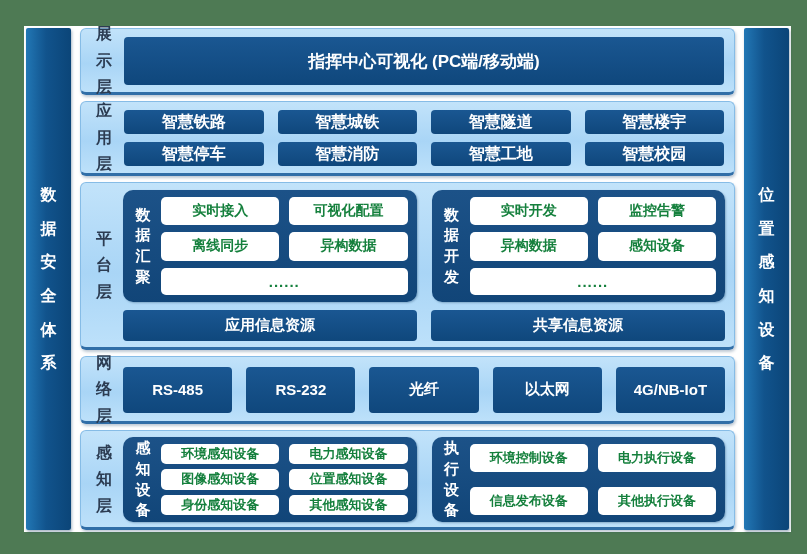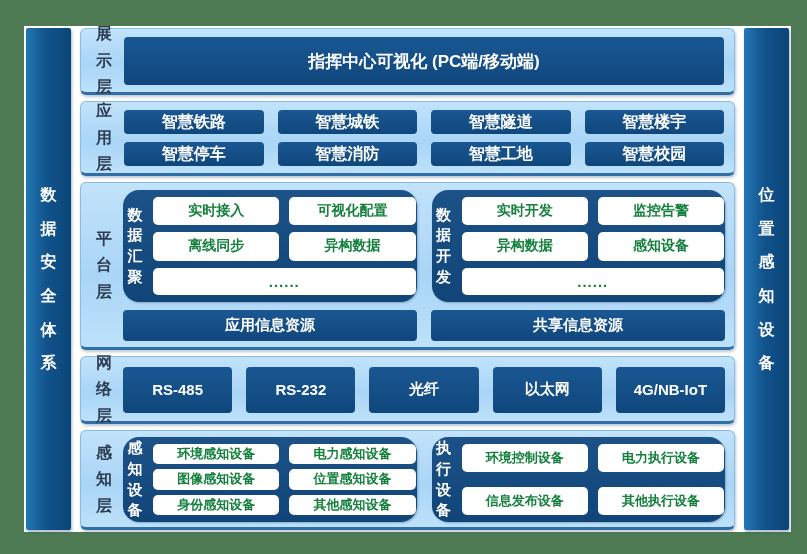--- a/index.html
+++ b/index.html
@@ -70,23 +70,23 @@
     gap:8px 14px; padding:3px 2px;
   }
   .app-grid .dark-box { font-size:16px; }
   
   .panel.platform { flex:1; }
   .platform-content { display:flex; flex-direction:column; gap:8px; padding:2px 1px; }
   .groups-row { flex:1; display:flex; gap:15px; min-height:0; }
   .group {
     flex:1; min-width:0;
     background:linear-gradient(180deg,#1c5288 0%, #114578 100%);
-    border-radius:16px;
+    border-radius:10px;
     display:flex; gap:7px;
-    padding:7px 1px;
+    padding:7px 9px;
     box-shadow:1px 1px 2px rgba(10,50,90,.3);
   }
   .group-label { flex:0 0 22px; display:flex; align-items:center; justify-content:center; }
   .group-label .vtext { color:#fff; font-size:15px; font-weight:bold; line-height:1.38; }
   .group-grid {
     flex:1; min-width:0;
     display:grid; grid-template-columns:1fr 1fr;
     gap:7px 10px;
   }
   .white-box {

